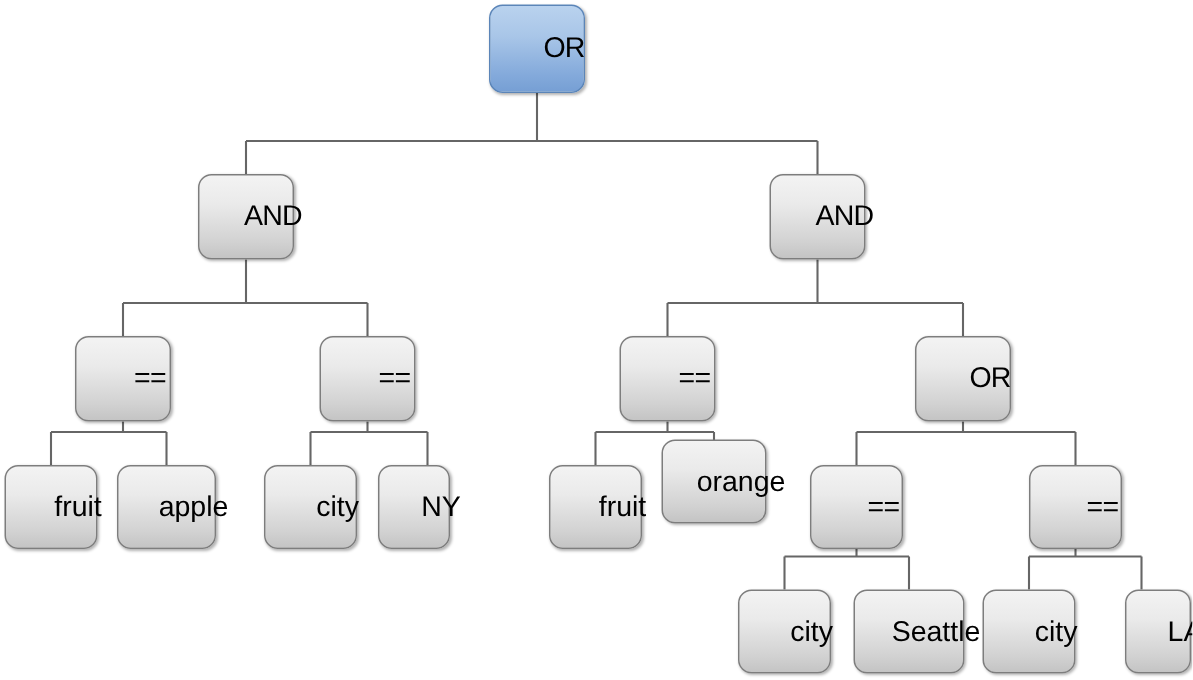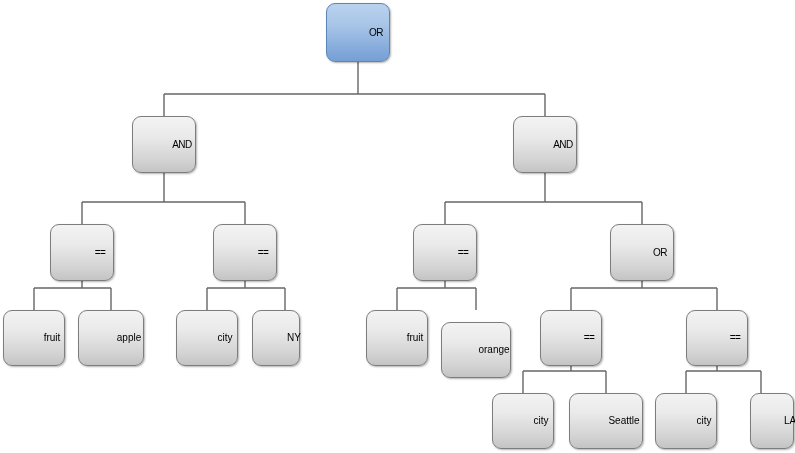--- a/index.html
+++ b/index.html
@@ -24,21 +24,21 @@
     pointer-events: none;
   }
   .node {
     position: absolute;
     box-sizing: border-box;
     border-radius: 9px;
     border: 1px solid #7d7d7d;
     display: flex;
     align-items: center;
     justify-content: center;
-    font-size: 10px;
+    font-size: 19px;
     color: #000000;
     line-height: 1;
     text-align: center;
     box-shadow: 1px 1px 2px rgba(0,0,0,0.30);
     background-image: linear-gradient(to bottom, #f3f3f3 0%, #eaeaea 35%, #d2d2d2 80%, #c4c4c4 100%);
     z-index: 2;
     padding-left: 36px;
   }
   .node.blue {
     border: 1px solid #5b85b8;
@@ -143,21 +143,21 @@
       </div>
       <div class="node" style="left: 176px; top: 310px; width: 62px; height: 56px;">
         <span class="label">city</span>
       </div>
       <div class="node" style="left: 252px; top: 310px; width: 48px; height: 56px;">
         <span class="label">NY</span>
       </div>
       <div class="node" style="left: 366px; top: 310px; width: 62px; height: 56px;">
         <span class="label">fruit</span>
       </div>
-      <div class="node" style="left: 441px; top: 322px; width: 70px; height: 56px;">
+      <div class="node" style="left: 441px; top: 293px; width: 70px; height: 56px;">
         <span class="label">orange</span>
       </div>
       <div class="node" style="left: 540px; top: 310px; width: 62px; height: 56px;">
         <span class="label op-label">==</span>
       </div>
       <div class="node" style="left: 686px; top: 310px; width: 62px; height: 56px;">
         <span class="label op-label">==</span>
       </div>
       <div class="node" style="left: 492px; top: 393px; width: 62px; height: 56px;">
         <span class="label">city</span>

